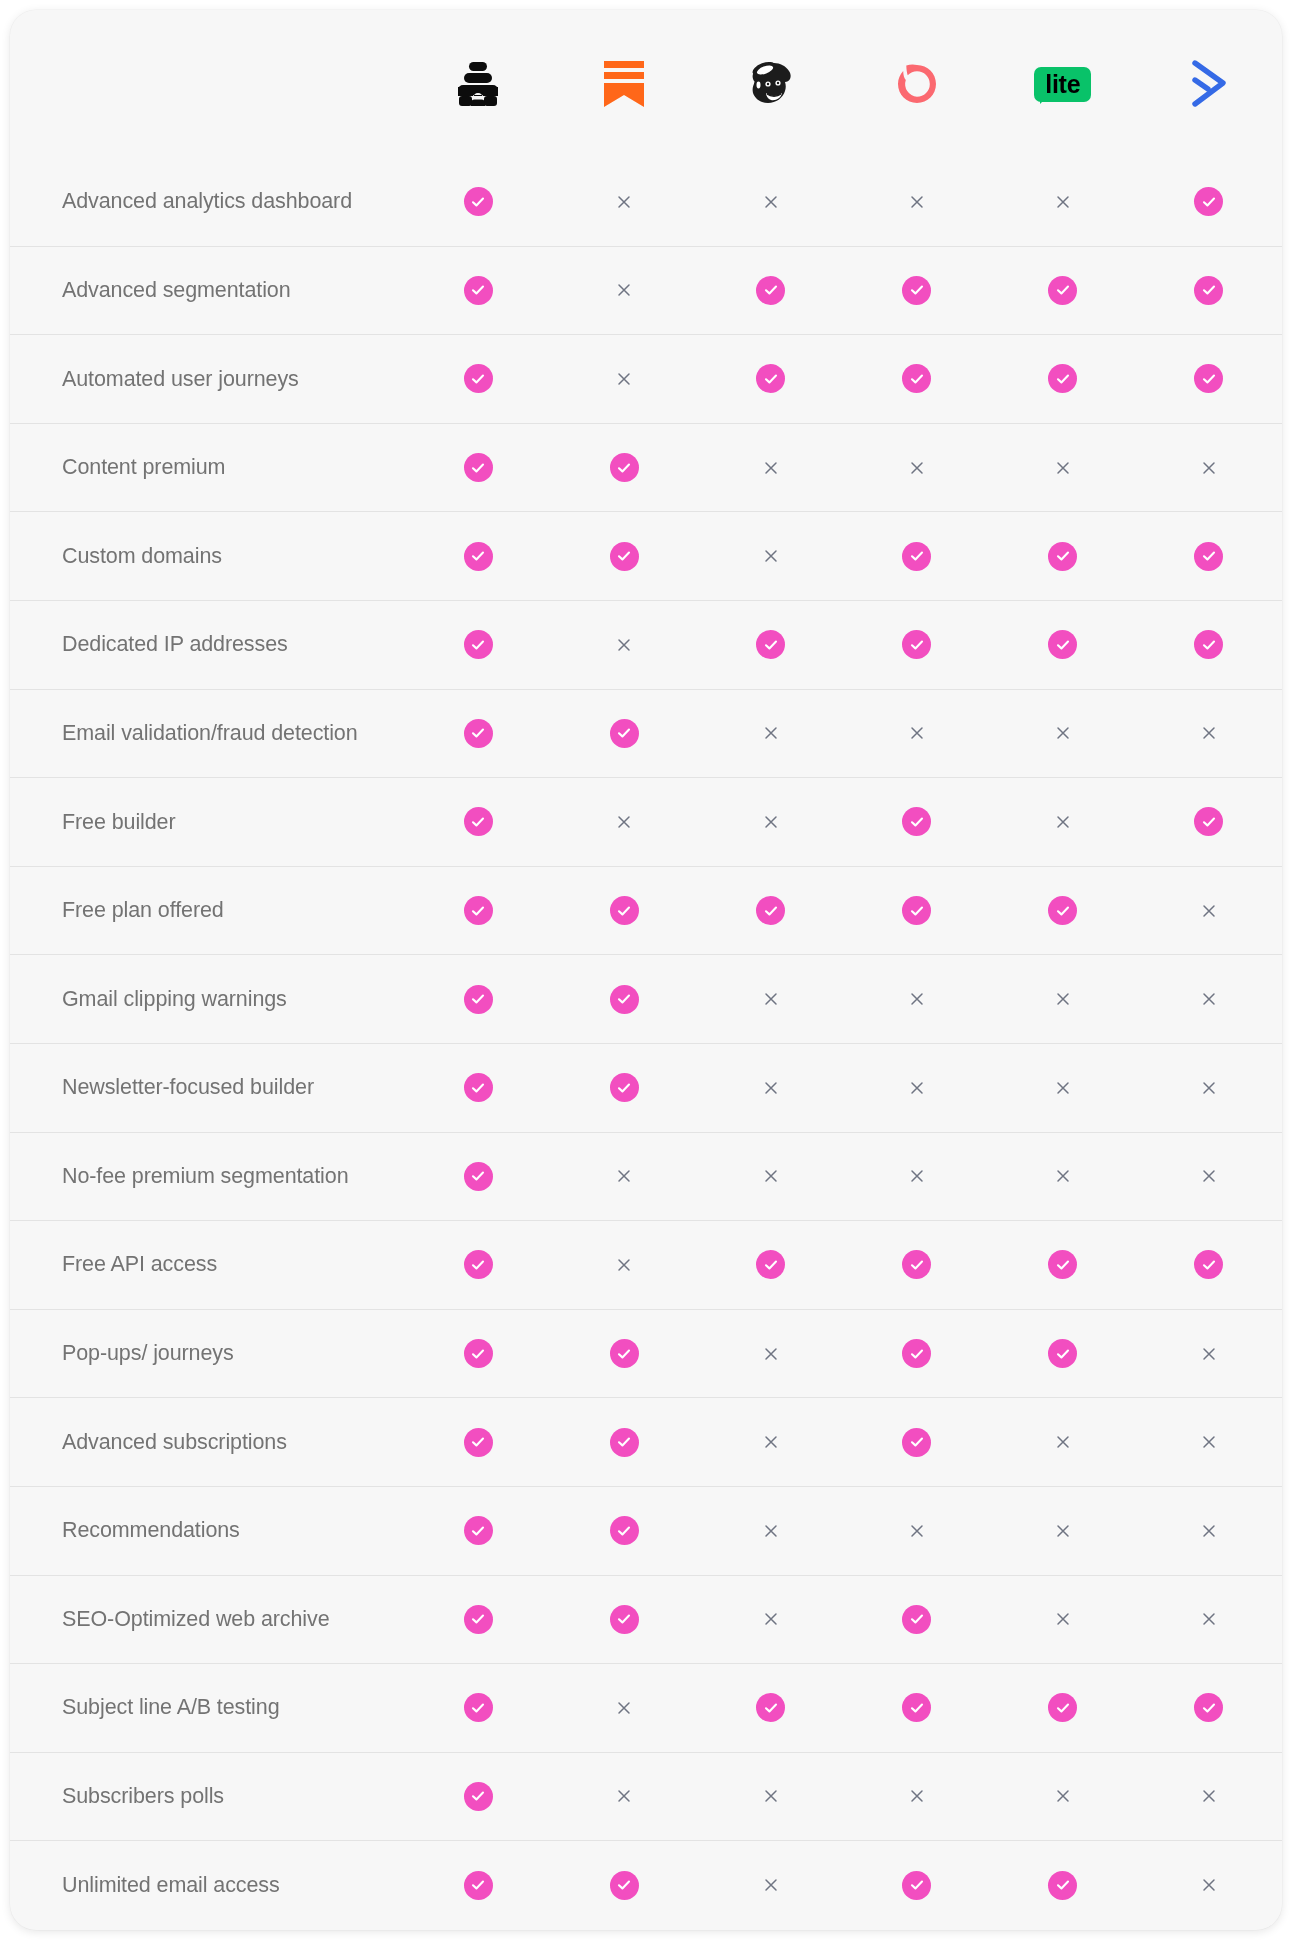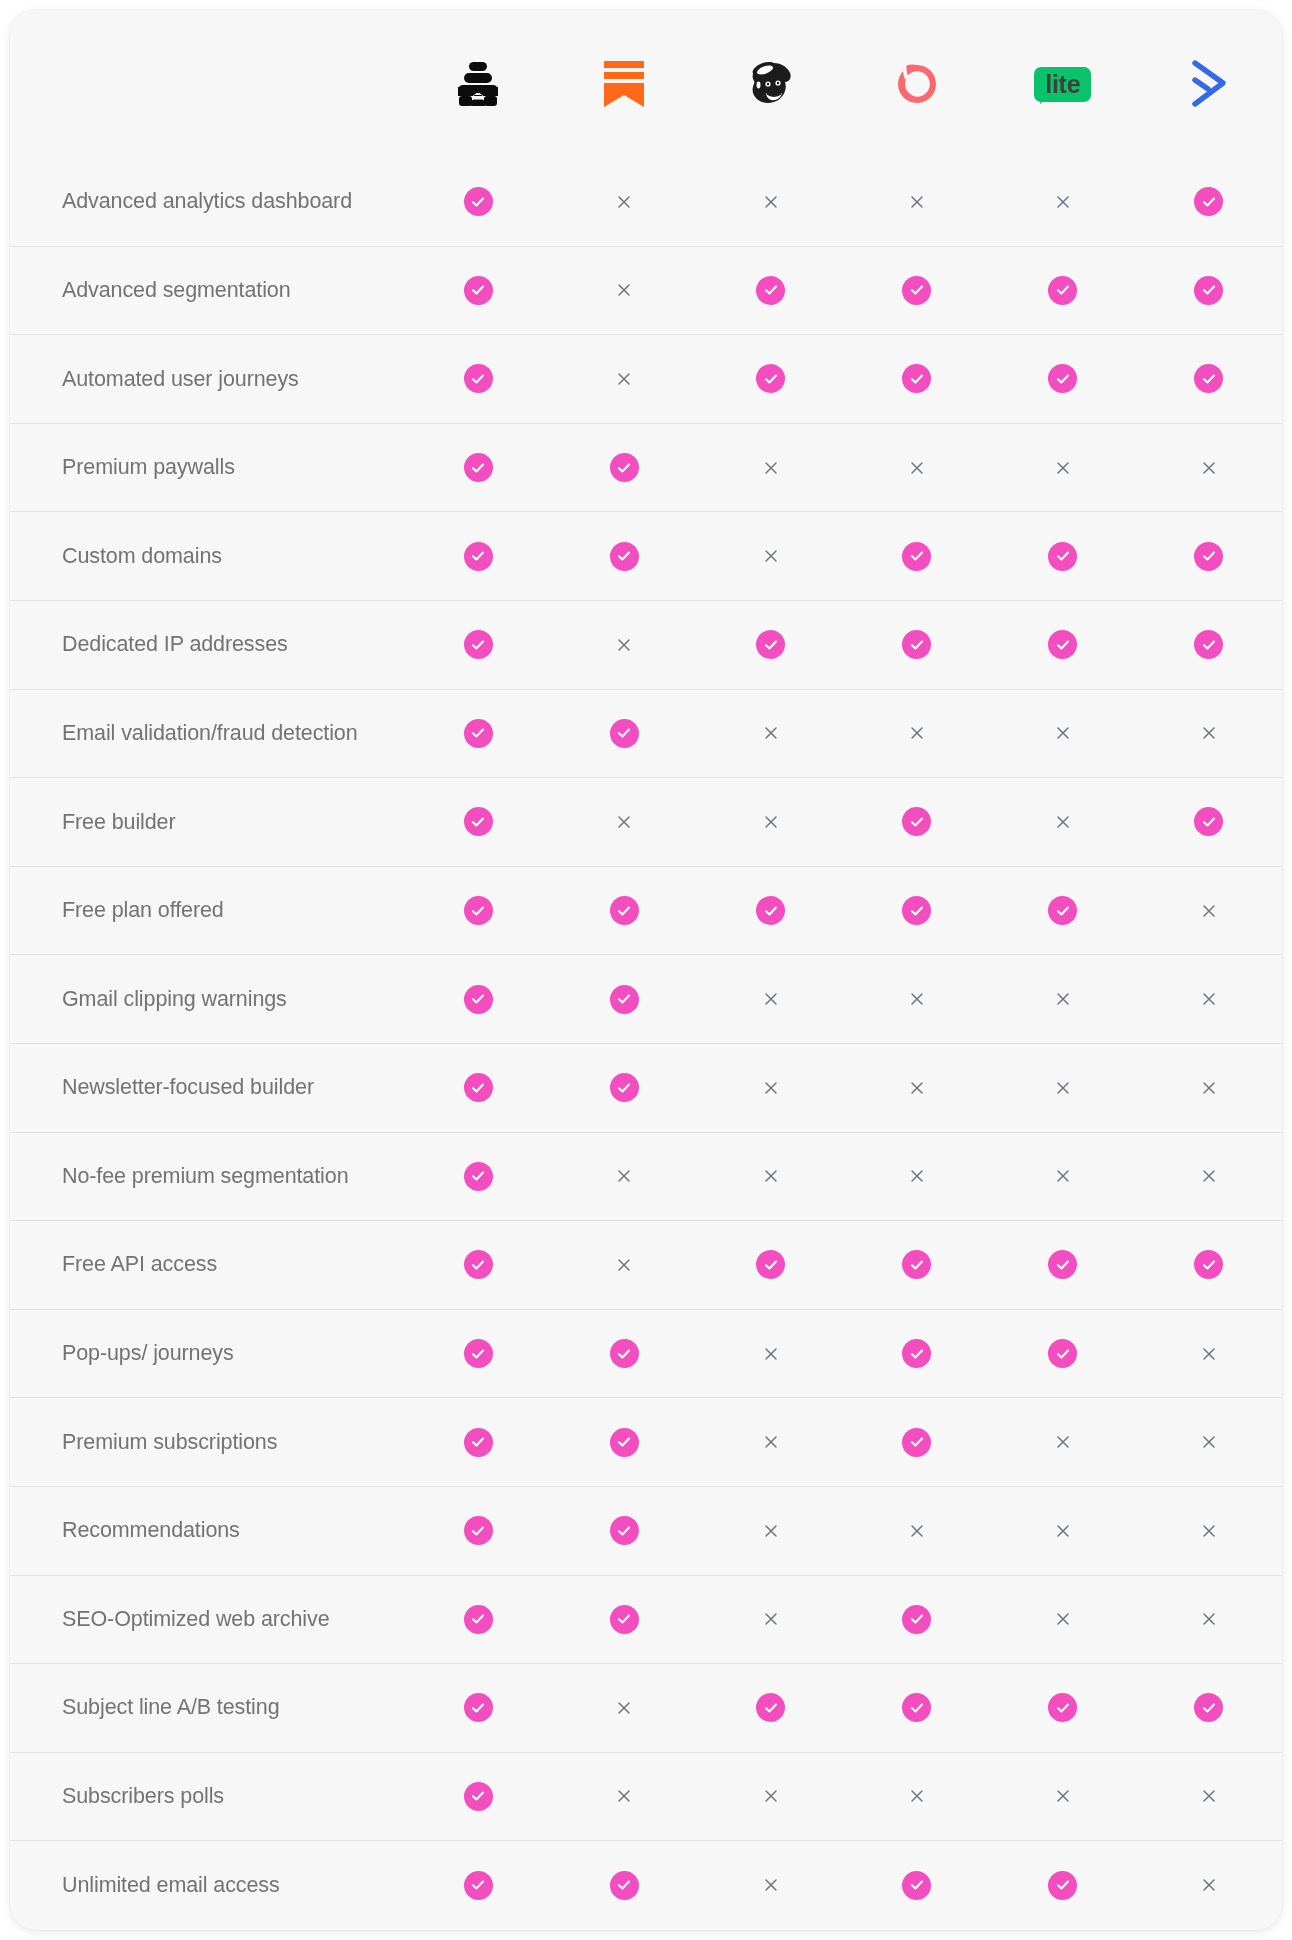--- a/index.html
+++ b/index.html
@@ -115,21 +115,21 @@
   .logo-activecampaign svg { display: block; }
 
   .logo-mailerlite {
     display: inline-block;
     position: relative;
   }
   .logo-mailerlite .bubble {
     background: #09c269;
     border-radius: 7px;
     padding: 3px 11px 4px 11px;
-    color: #404040;
+    color: #000000;
     font-size: 25px;
     font-weight: 700;
     line-height: 1;
     letter-spacing: -0.3px;
     font-family: "Liberation Sans", sans-serif;
   }
   .logo-mailerlite .tail {
     position: absolute;
     left: 6px;
     bottom: -7px;
@@ -335,21 +335,21 @@
                   <path d="M4 9.3 L7.4 12.4 L14 5.6" stroke="#ffffff" stroke-width="2.1" fill="none" stroke-linecap="round" stroke-linejoin="round"></path>
                 </svg>
               </span></td>
             <td class="mark-cell"><span class="mark yes">
                 <svg width="18" height="18" viewBox="0 0 18 18" aria-hidden="true">
                   <path d="M4 9.3 L7.4 12.4 L14 5.6" stroke="#ffffff" stroke-width="2.1" fill="none" stroke-linecap="round" stroke-linejoin="round"></path>
                 </svg>
               </span></td>
           </tr>
           <tr>
-            <td class="feature-cell">Premium paywalls</td>
+            <td class="feature-cell">Content premium</td>
             <td class="mark-cell"><span class="mark yes">
                 <svg width="18" height="18" viewBox="0 0 18 18" aria-hidden="true">
                   <path d="M4 9.3 L7.4 12.4 L14 5.6" stroke="#ffffff" stroke-width="2.1" fill="none" stroke-linecap="round" stroke-linejoin="round"></path>
                 </svg>
               </span></td>
             <td class="mark-cell"><span class="mark yes">
                 <svg width="18" height="18" viewBox="0 0 18 18" aria-hidden="true">
                   <path d="M4 9.3 L7.4 12.4 L14 5.6" stroke="#ffffff" stroke-width="2.1" fill="none" stroke-linecap="round" stroke-linejoin="round"></path>
                 </svg>
               </span></td>
@@ -698,21 +698,21 @@
                   <path d="M4 9.3 L7.4 12.4 L14 5.6" stroke="#ffffff" stroke-width="2.1" fill="none" stroke-linecap="round" stroke-linejoin="round"></path>
                 </svg>
               </span></td>
             <td class="mark-cell"><span class="mark no">
                 <svg width="18" height="18" viewBox="0 0 18 18" aria-hidden="true">
                   <path d="M4 4 L14 14 M14 4 L4 14" stroke="currentColor" stroke-width="1.5" stroke-linecap="round" fill="none"></path>
                 </svg>
               </span></td>
           </tr>
           <tr>
-            <td class="feature-cell">Premium subscriptions</td>
+            <td class="feature-cell">Advanced subscriptions</td>
             <td class="mark-cell"><span class="mark yes">
                 <svg width="18" height="18" viewBox="0 0 18 18" aria-hidden="true">
                   <path d="M4 9.3 L7.4 12.4 L14 5.6" stroke="#ffffff" stroke-width="2.1" fill="none" stroke-linecap="round" stroke-linejoin="round"></path>
                 </svg>
               </span></td>
             <td class="mark-cell"><span class="mark yes">
                 <svg width="18" height="18" viewBox="0 0 18 18" aria-hidden="true">
                   <path d="M4 9.3 L7.4 12.4 L14 5.6" stroke="#ffffff" stroke-width="2.1" fill="none" stroke-linecap="round" stroke-linejoin="round"></path>
                 </svg>
               </span></td>

